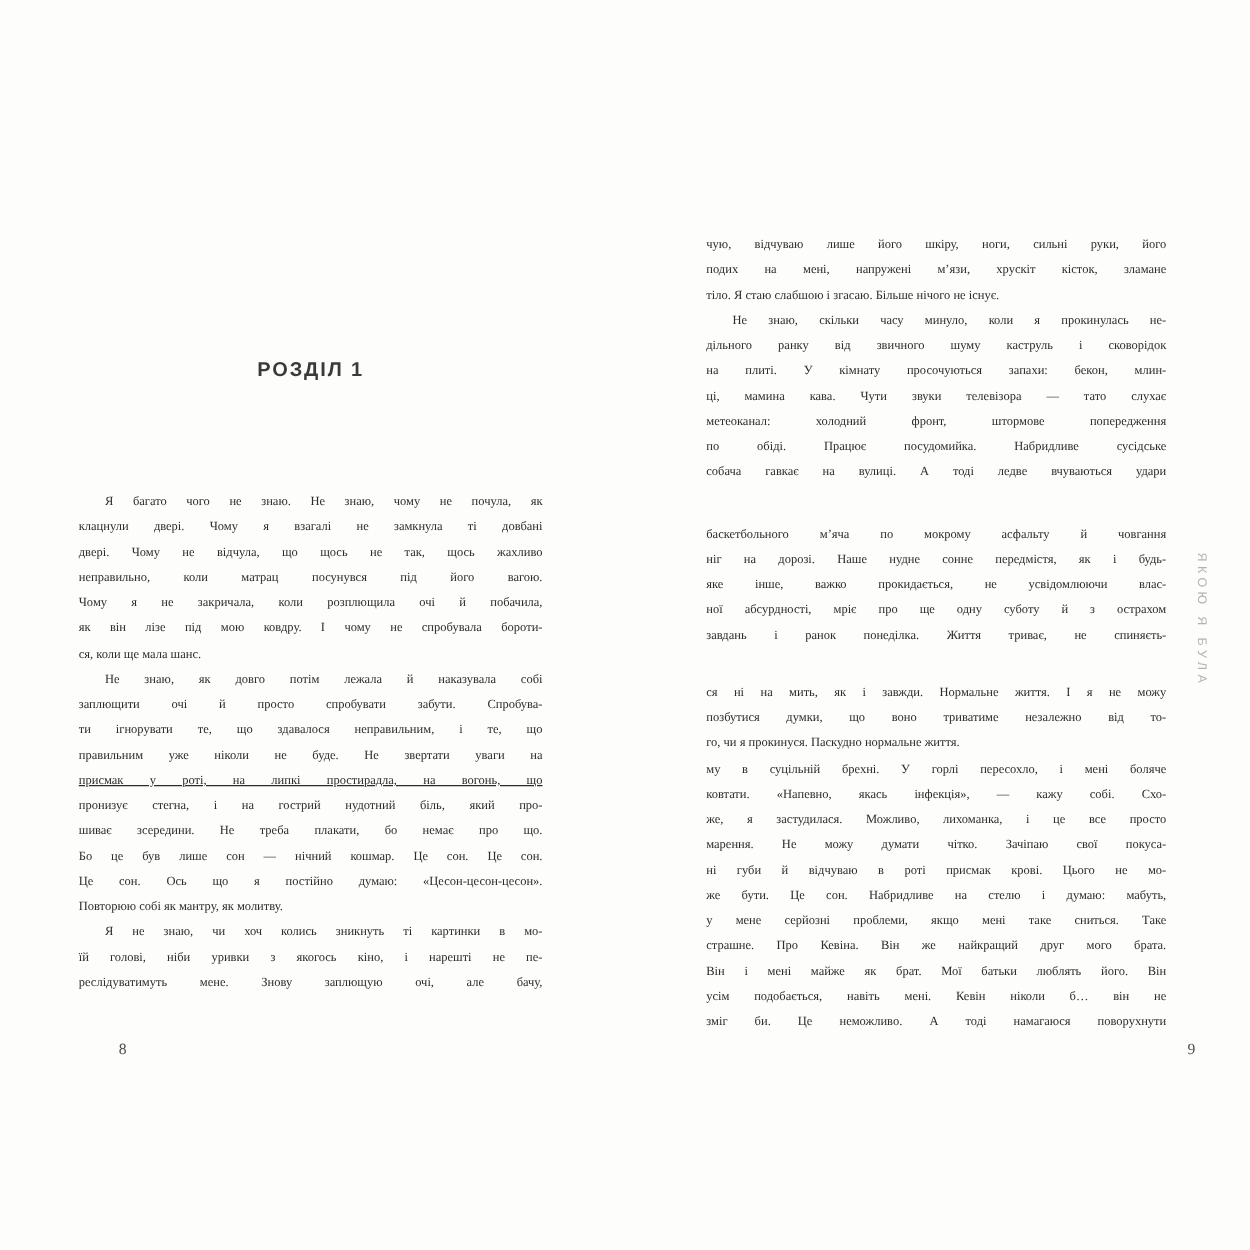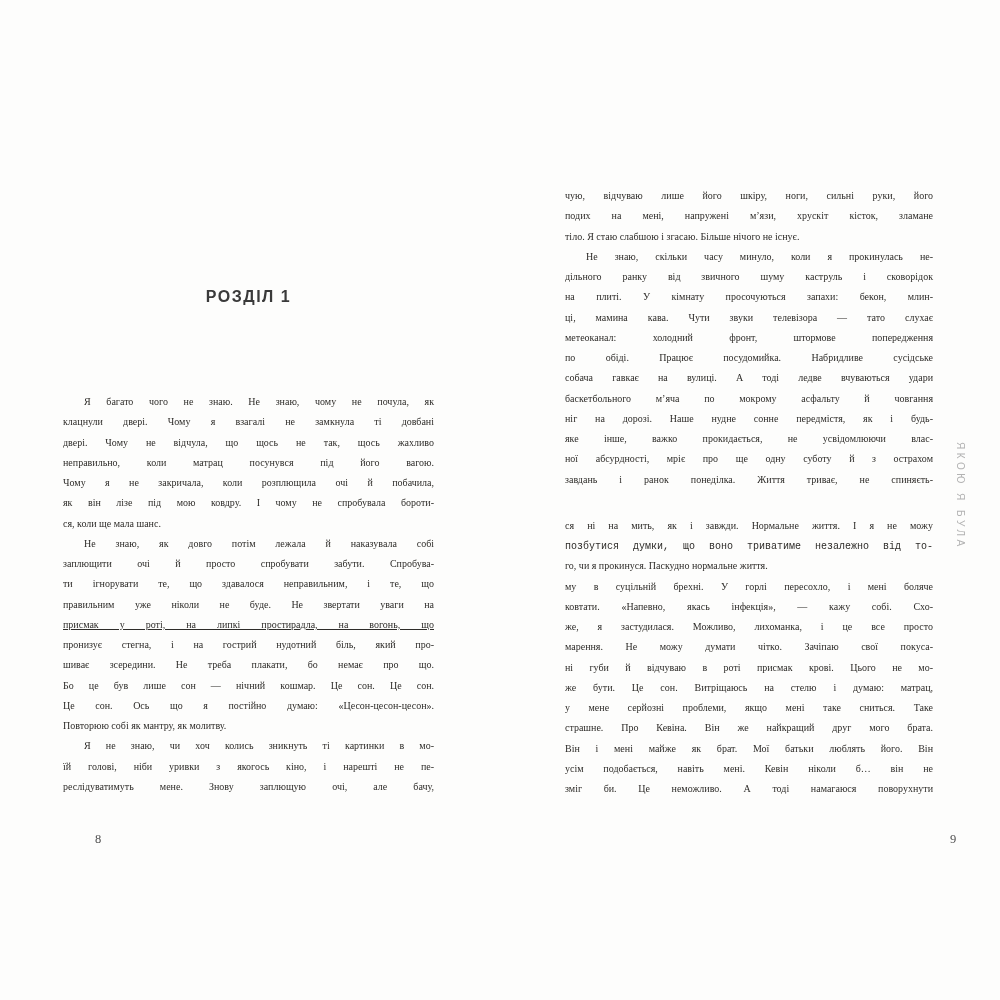--- a/index.html
+++ b/index.html
@@ -73,34 +73,34 @@
         <div class="bline" style="white-space: normal; text-align: justify; text-align-last: justify;"><span style="display: inline;">чую, відчуваю лише його шкіру, ноги, сильні руки, його</span></div>
         <div class="bline" style="white-space: normal; text-align: justify; text-align-last: justify;"><span style="display: inline;">подих на мені, напружені м’язи, хрускіт кісток, зламане</span></div>
         <div class="bline"><span>тіло. Я стаю слабшою і згасаю. Більше нічого не існує.</span></div>
         <div class="bline" style="padding-left: 21px; white-space: normal; text-align: justify; text-align-last: justify;"><span style="display: inline;">Не знаю, скільки часу минуло, коли я прокинулась не-</span></div>
         <div class="bline" style="white-space: normal; text-align: justify; text-align-last: justify;"><span style="display: inline;">дільного ранку від звичного шуму каструль і сковорідок</span></div>
         <div class="bline" style="white-space: normal; text-align: justify; text-align-last: justify;"><span style="display: inline;">на плиті. У кімнату просочуються запахи: бекон, млин-</span></div>
         <div class="bline" style="white-space: normal; text-align: justify; text-align-last: justify;"><span style="display: inline;">ці, мамина кава. Чути звуки телевізора — тато слухає</span></div>
         <div class="bline" style="white-space: normal; text-align: justify; text-align-last: justify;"><span style="display: inline;">метеоканал: холодний фронт, штормове попередження</span></div>
         <div class="bline" style="white-space: normal; text-align: justify; text-align-last: justify;"><span style="display: inline;">по обіді. Працює посудомийка. Набридливе сусідське</span></div>
         <div class="bline" style="white-space: normal; text-align: justify; text-align-last: justify;"><span style="display: inline;">собача гавкає на вулиці. А тоді ледве вчуваються удари</span></div>
-        <div class="bline" style="white-space: normal; text-align: justify; text-align-last: justify;"><span style="display: inline;">баскетбольного м’яча по мокрому асфальту й човгання</span></div>
+        <div class="bline" style="white-space: normal; text-align: justify; text-align-last: justify; margin-top: 29px;"><span style="display: inline;">баскетбольного м’яча по мокрому асфальту й човгання</span></div>
         <div class="bline" style="white-space: normal; text-align: justify; text-align-last: justify;"><span style="display: inline;">ніг на дорозі. Наше нудне сонне передмістя, як і будь-</span></div>
         <div class="bline" style="white-space: normal; text-align: justify; text-align-last: justify;"><span style="display: inline;">яке інше, важко прокидається, не усвідомлюючи влас-</span></div>
         <div class="bline" style="white-space: normal; text-align: justify; text-align-last: justify;"><span style="display: inline;">ної абсурдності, мріє про ще одну суботу й з острахом</span></div>
         <div class="bline" style="white-space: normal; text-align: justify; text-align-last: justify;"><span style="display: inline;">завдань і ранок понеділка. Життя триває, не спиняєть-</span></div>
         <div class="bline" style="white-space: normal; text-align: justify; text-align-last: justify; margin-top: 26px;"><span style="display: inline;">ся ні на мить, як і завжди. Нормальне життя. І я не можу</span></div>
-        <div class="bline" style="white-space: normal; text-align: justify; text-align-last: justify;"><span style="display: inline; font-family: Liberation Mono, monospace;">позбутися думки, що воно триватиме незалежно від то-</span></div>
+        <div class="bline" style="white-space: normal; text-align: justify; text-align-last: justify;"><span style="display: inline;">позбутися думки, що воно триватиме незалежно від то-</span></div>
         <div class="bline"><span>го, чи я прокинуся. Паскудно нормальне життя.</span></div>
         <div class="bline" style="white-space: normal; text-align: justify; text-align-last: justify;"><span style="display: inline;">му в суцільній брехні. У горлі пересохло, і мені боляче</span></div>
         <div class="bline" style="white-space: normal; text-align: justify; text-align-last: justify;"><span style="display: inline;">ковтати. «Напевно, якась інфекція», — кажу собі. Схо-</span></div>
         <div class="bline" style="white-space: normal; text-align: justify; text-align-last: justify;"><span style="display: inline;">же, я застудилася. Можливо, лихоманка, і це все просто</span></div>
         <div class="bline" style="white-space: normal; text-align: justify; text-align-last: justify;"><span style="display: inline;">марення. Не можу думати чітко. Зачіпаю свої покуса-</span></div>
         <div class="bline" style="white-space: normal; text-align: justify; text-align-last: justify;"><span style="display: inline;">ні губи й відчуваю в роті присмак крові. Цього не мо-</span></div>
-        <div class="bline" style="white-space: normal; text-align: justify; text-align-last: justify;"><span style="display: inline;">же бути. Це сон. Витріщаюсь на стелю і думаю: матрац,</span></div>
+        <div class="bline" style="white-space: normal; text-align: justify; text-align-last: justify;"><span style="display: inline;">же бути. Це сон. Набридливе на стелю і думаю: мабуть,</span></div>
         <div class="bline" style="white-space: normal; text-align: justify; text-align-last: justify;"><span style="display: inline;">у мене серйозні проблеми, якщо мені таке сниться. Таке</span></div>
         <div class="bline" style="white-space: normal; text-align: justify; text-align-last: justify;"><span style="display: inline;">страшне. Про Кевіна. Він же найкращий друг мого брата.</span></div>
         <div class="bline" style="white-space: normal; text-align: justify; text-align-last: justify;"><span style="display: inline;">Він і мені майже як брат. Мої батьки люблять його. Він</span></div>
         <div class="bline" style="white-space: normal; text-align: justify; text-align-last: justify;"><span style="display: inline;">усім подобається, навіть мені. Кевін ніколи б… він не</span></div>
         <div class="bline" style="white-space: normal; text-align: justify; text-align-last: justify;"><span style="display: inline;">зміг би. Це неможливо. А тоді намагаюся поворухнути</span></div>
       </div>
     <div class="pagenum" id="pagenum-right">9</div>
     <div class="vtitle">ЯКОЮ Я БУЛА</div>
   </section>
 

